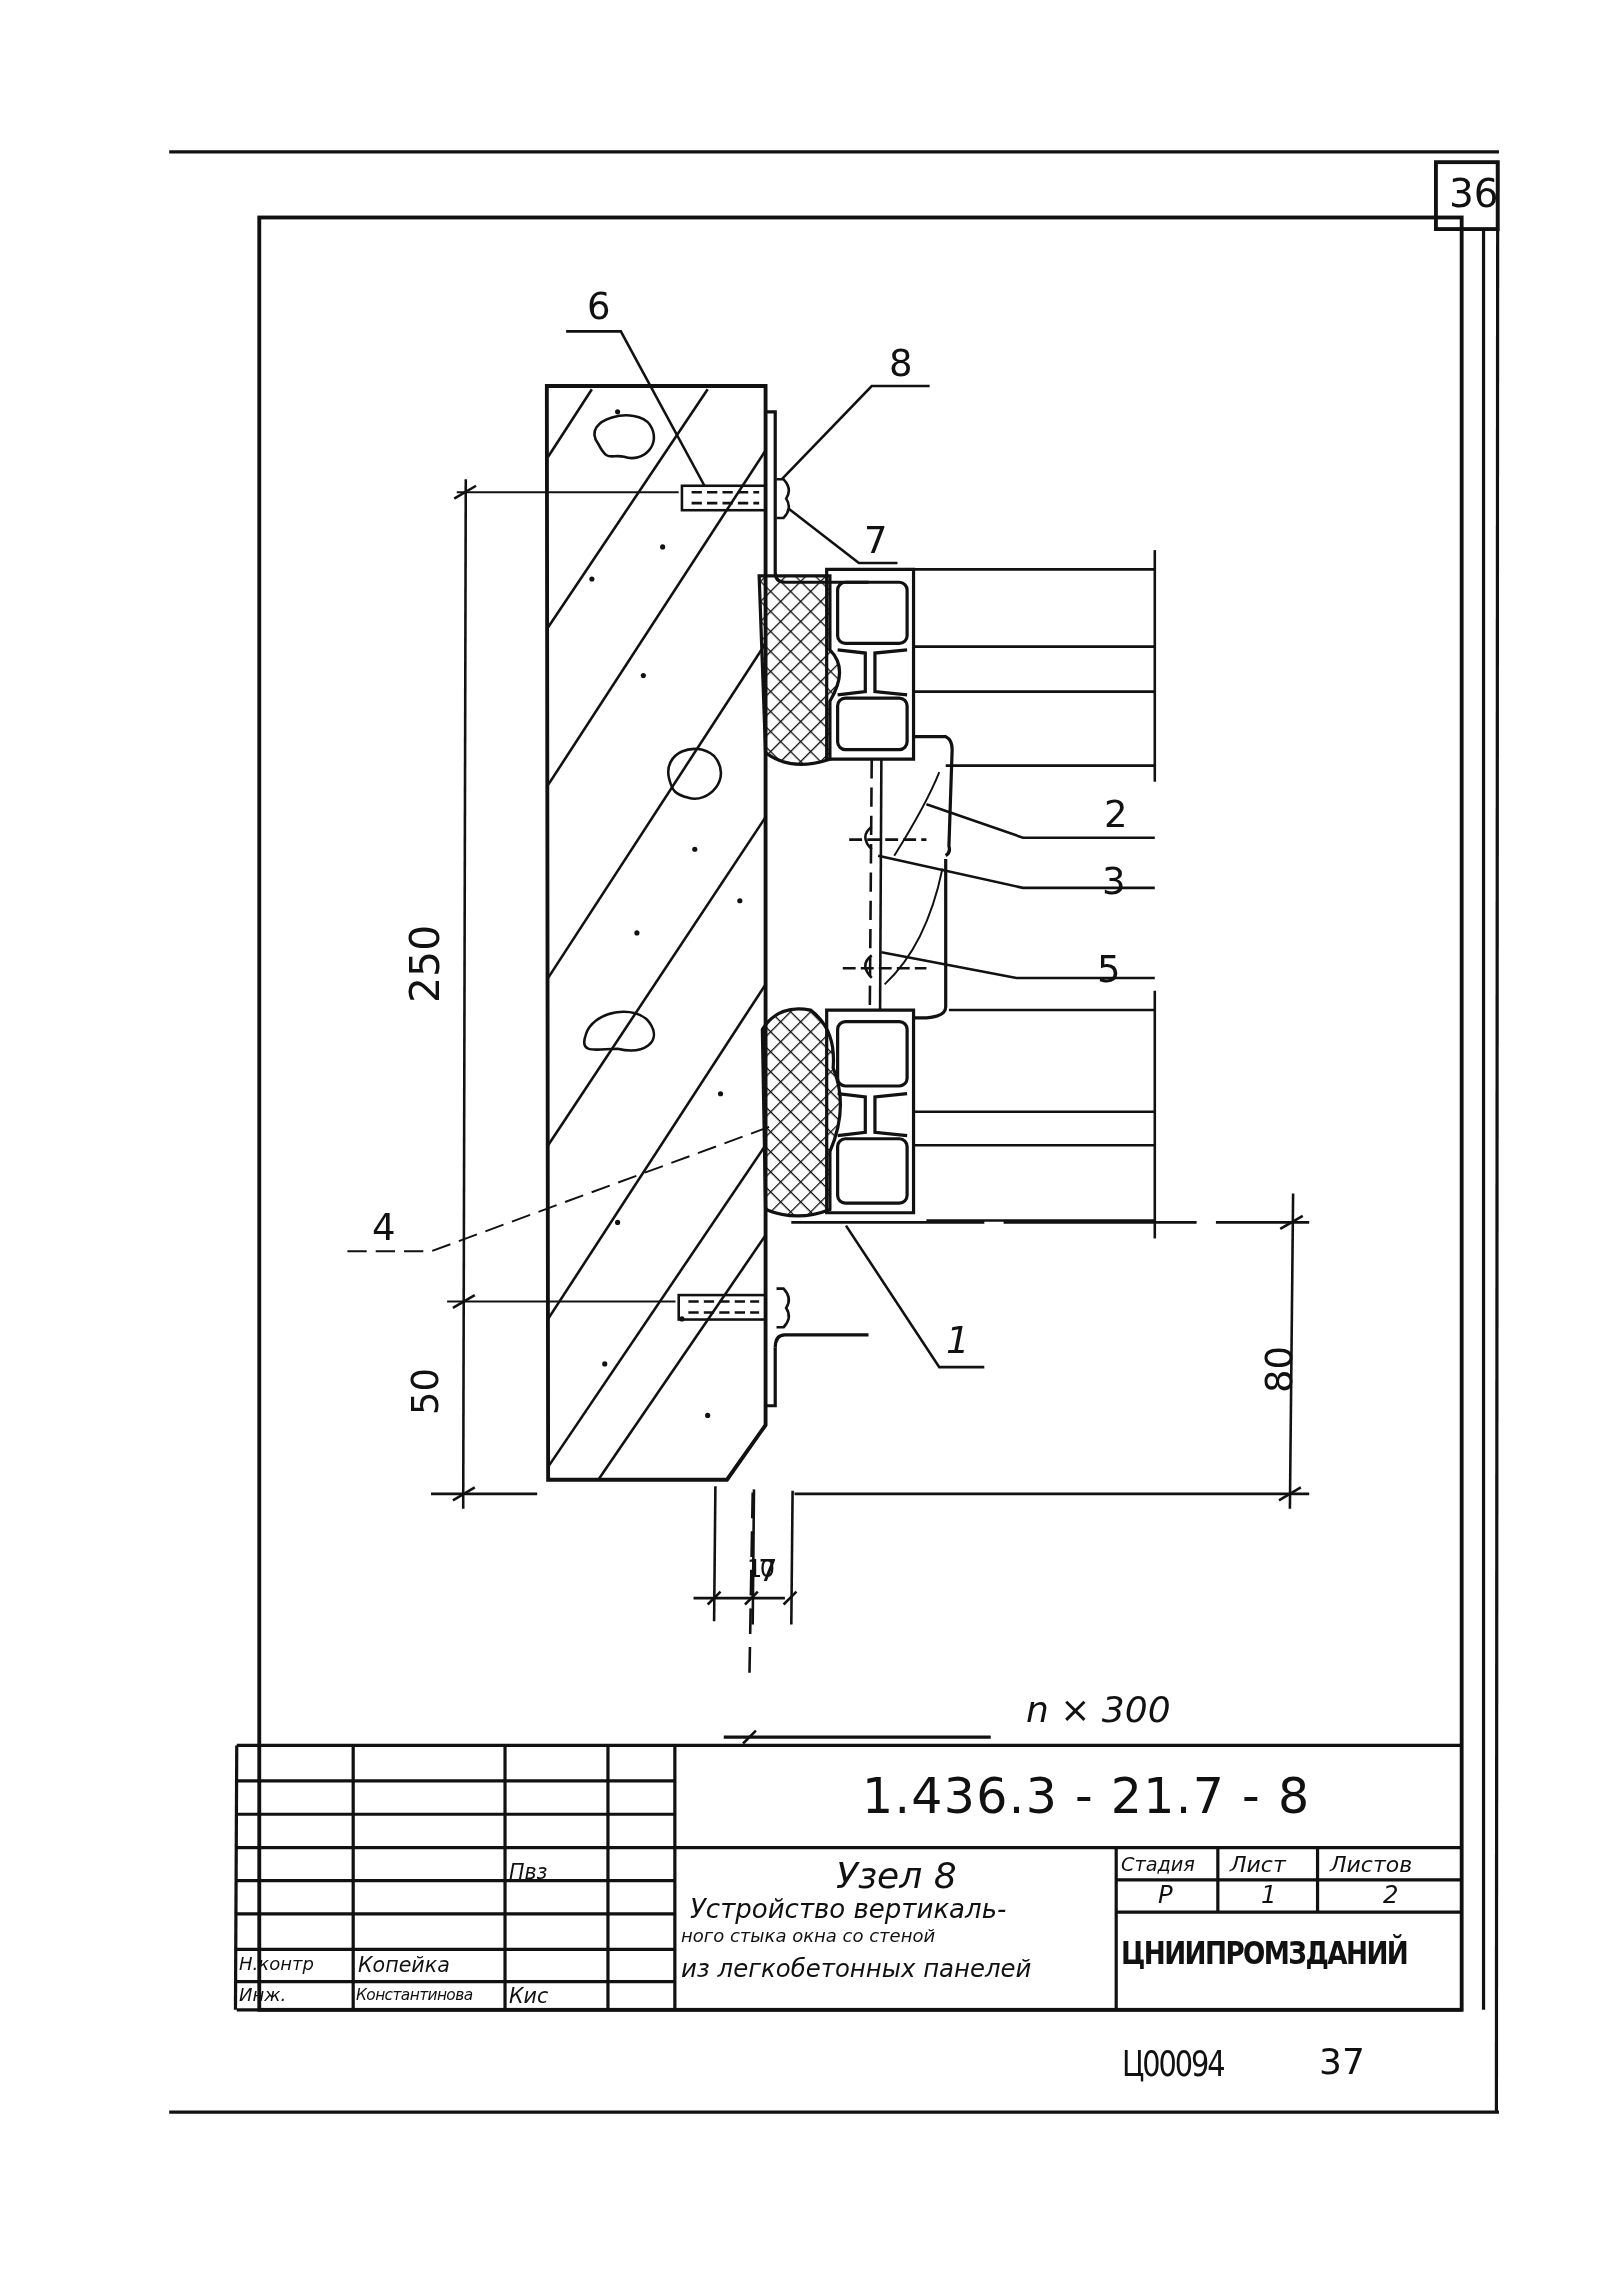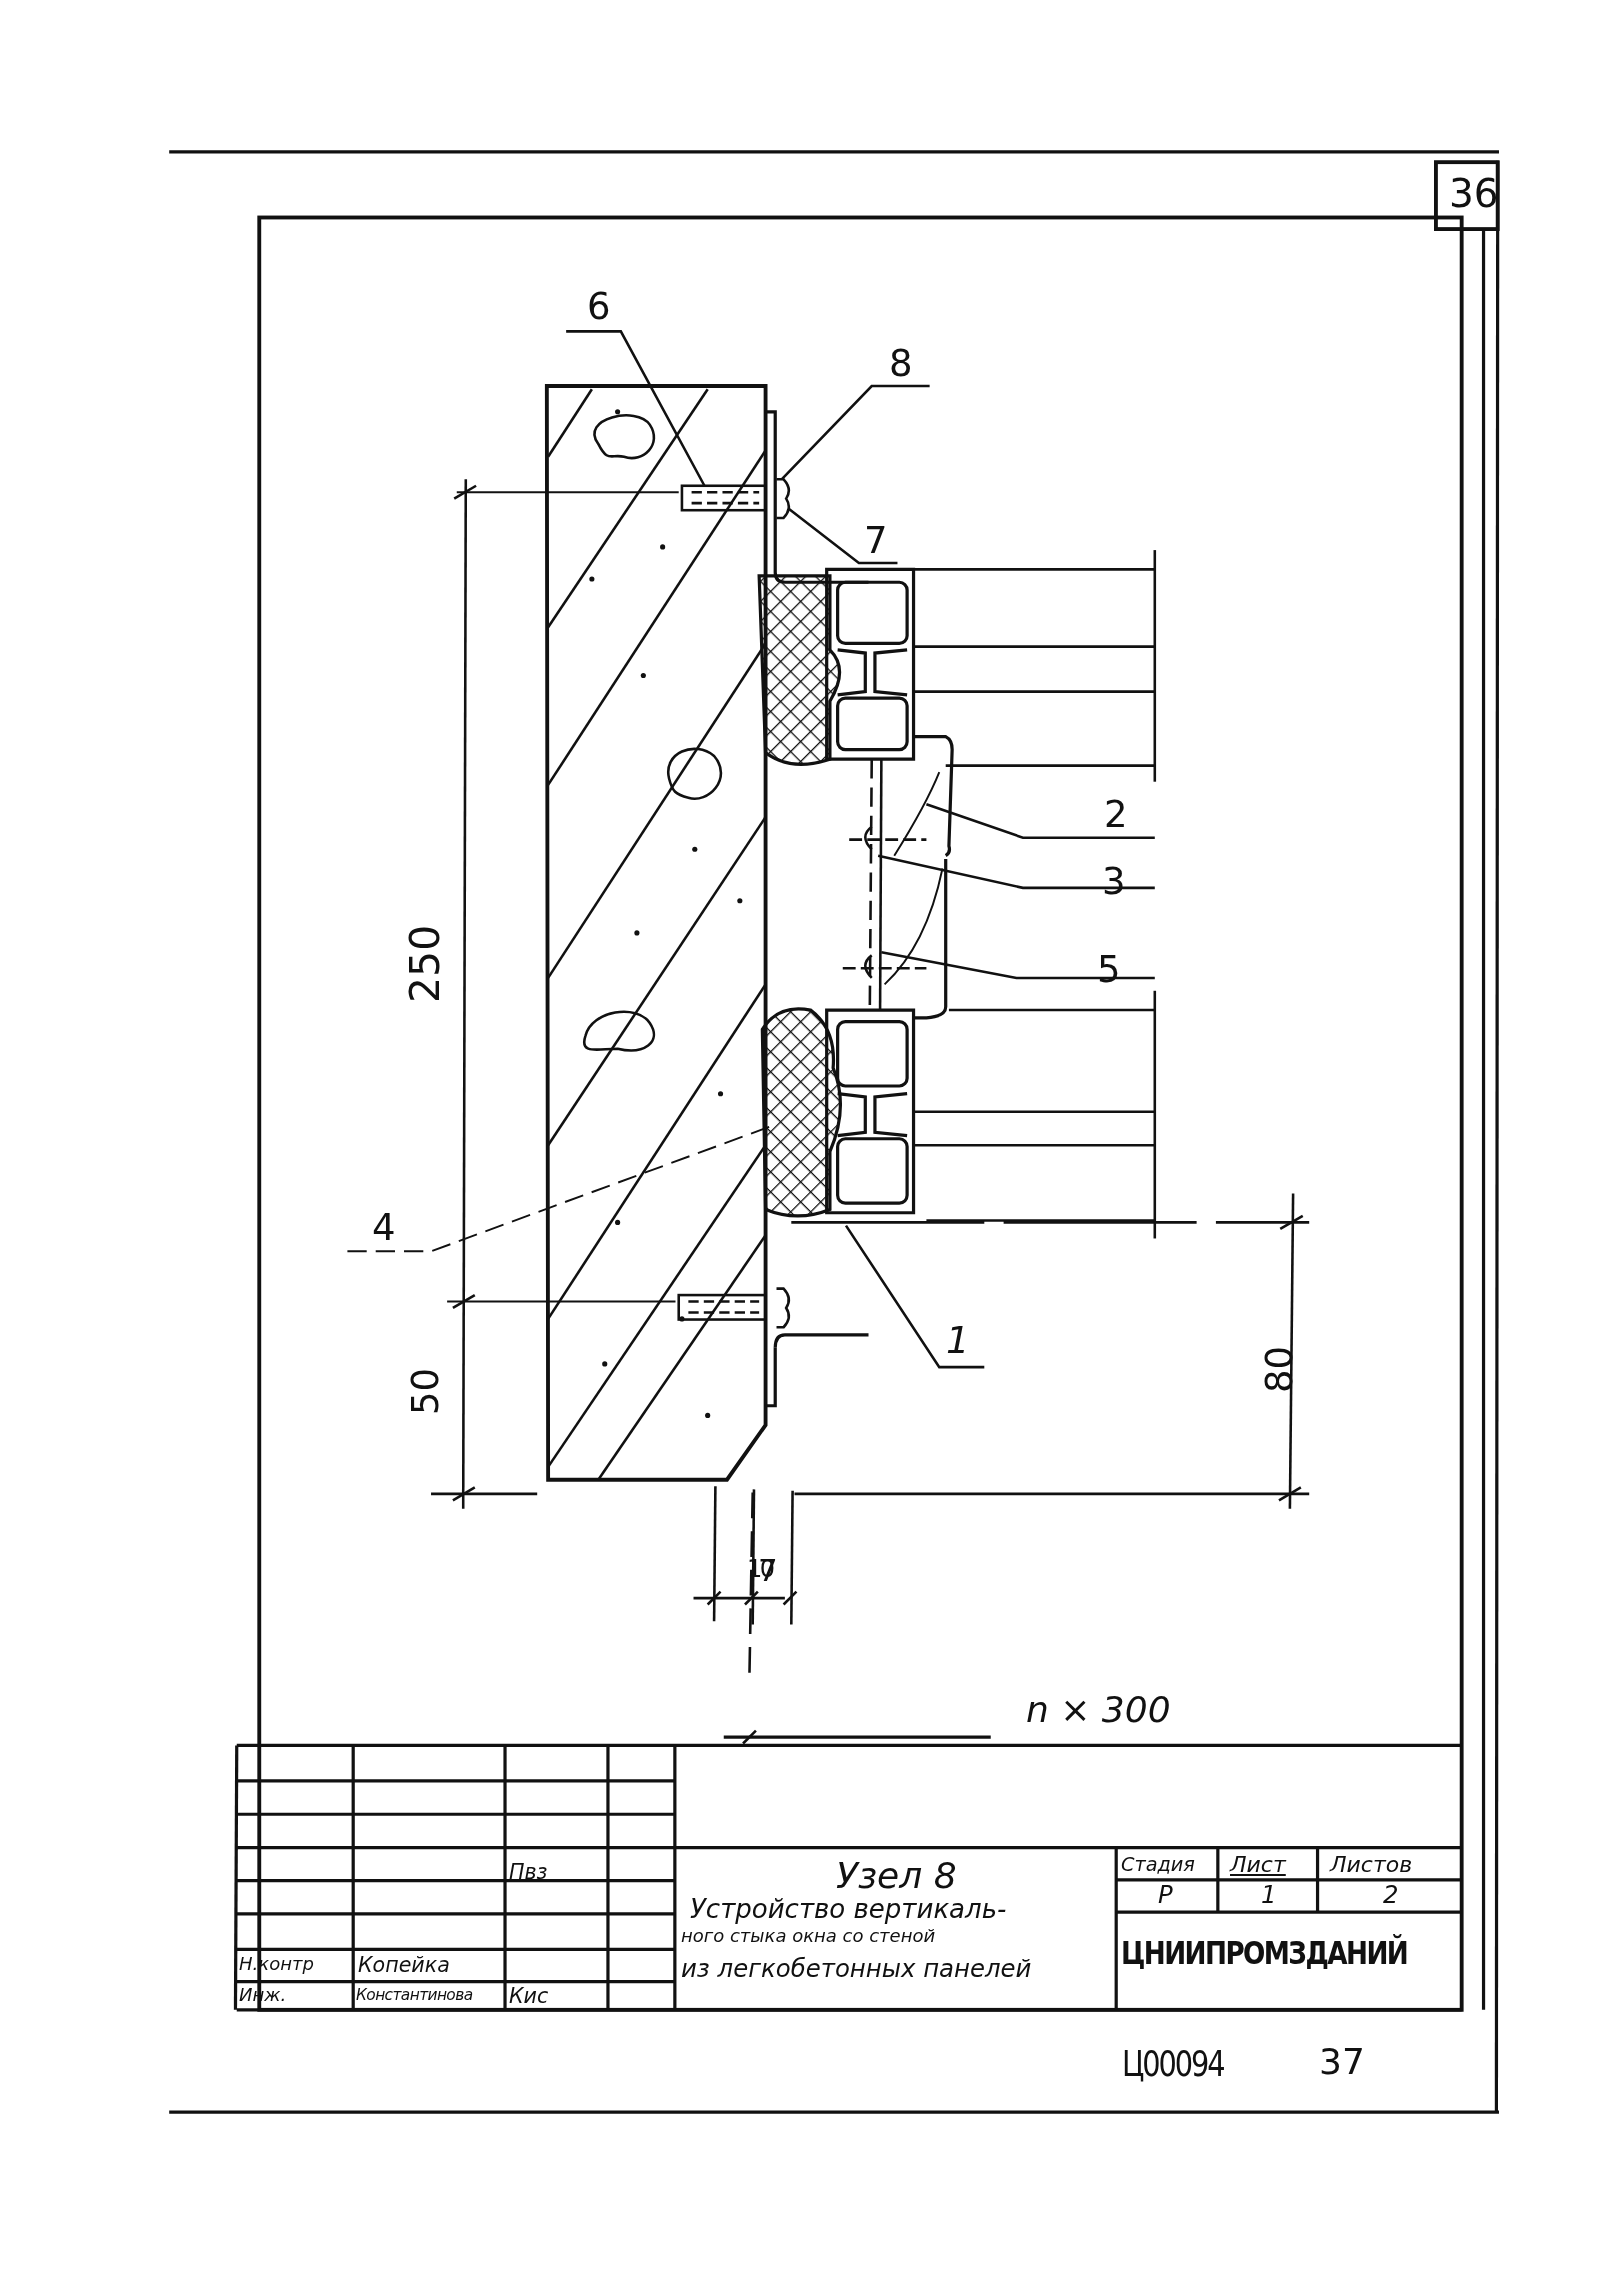--- a/index.html
+++ b/index.html
@@ -203,27 +203,28 @@
 <div class="txt" style="left:372px; top:1209px; font-size:37px;">4</div>
 <div class="txt" style="left:946px; top:1322px; font-size:37px; font-style:italic;">1</div>
 
 <div class="txt vert" style="left:405px; top:1003px; font-size:41px;">250</div>
 <div class="txt vert" style="left:407px; top:1415px; font-size:37px;">50</div>
 <div class="txt vert" style="left:1261px; top:1393px; font-size:37px;">80</div>
 <div class="txt" style="left:747px; top:1557px; font-size:24px; letter-spacing:-2.6px;text-align:center;">10</div>
 <div class="txt" style="left:758px; top:1555px; font-size:31px;">7</div>
 <div class="txt hand" style="left:1026px; top:1692px; font-size:36px;">n × 300</div>
 
+<div class="txt" style="left:862px; top:1772px; font-size:49px; letter-spacing:1.3px;">1.436.3 - 21.7 - 8</div>
 <div class="txt hand" style="left:836px; top:1858px; font-size:36px;">Узел 8</div>
 <div class="txt hand" style="left:690px; top:1896px; font-size:26px;">Устройство вертикаль-</div>
 <div class="txt hand" style="left:681px; top:1927px; font-size:18px;">ного стыка окна со стеной</div>
 <div class="txt hand" style="left:681px; top:1957px; font-size:24.4px;">из легкобетонных панелей</div>
 
 <div class="txt hand" style="left:1121px; top:1855px; font-size:19.3px;">Стадия</div>
-<div class="txt hand" style="left:1230px; top:1854px; font-size:22px;text-decoration:underline;">Лист</div>
+<div class="txt hand" style="left:1230px; top:1854px; font-size:22px;">Лист</div>
 <div class="txt hand" style="left:1330px; top:1854px; font-size:22px;">Листов</div>
 <div class="txt hand" style="left:1158px; top:1883px; font-size:24.4px;">Р</div>
 <div class="txt hand" style="left:1261px; top:1883px; font-size:24.4px;">1</div>
 <div class="txt hand" style="left:1383px; top:1883px; font-size:24.4px;">2</div>
 <div class="txt" style="left:1121px; top:1937px; font-size:32px; font-weight:bold; letter-spacing:-1.9px; transform:scaleX(0.82); transform-origin:left top;">ЦНИИПРОМЗДАНИЙ</div>
 
 <div class="txt hand" style="left:239px; top:1955px; font-size:18px;">Н.контр</div>
 <div class="txt hand" style="left:358px; top:1955px; font-size:20.6px;">Копейка</div>
 <div class="txt hand" style="left:509px; top:1862px; font-size:20.6px;">Пвз</div>
 <div class="txt hand" style="left:239px; top:1986px; font-size:18px;">Инж.</div>

